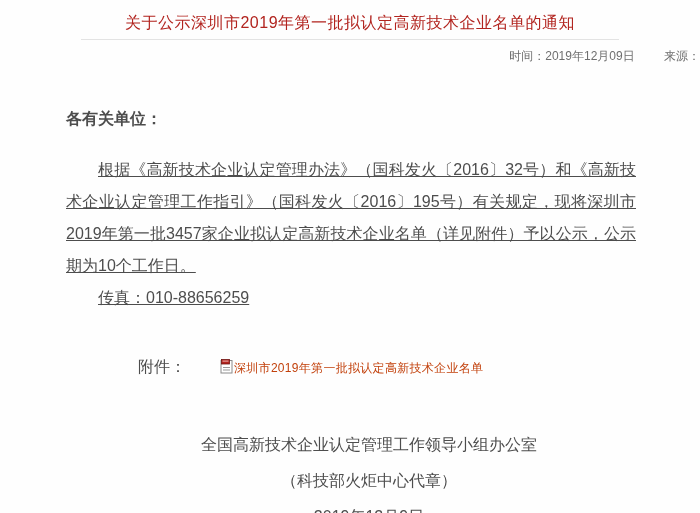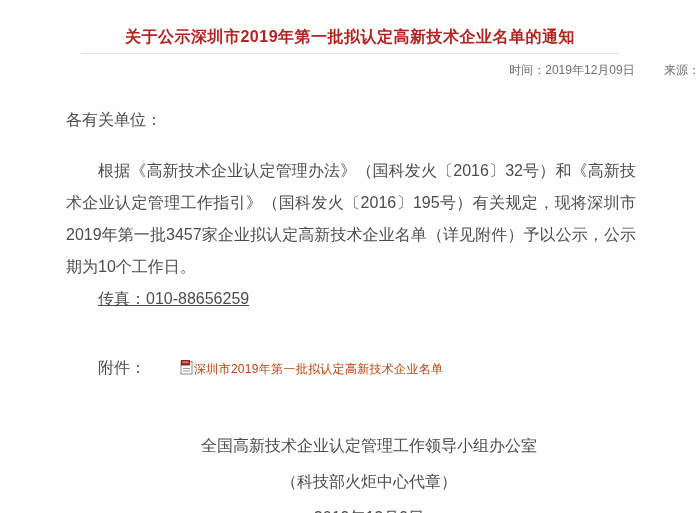--- a/index.html
+++ b/index.html
@@ -6,24 +6,24 @@
   html, body { width: 700px; height: 513px; }
   body {
     background: #ffffff;
     font-family: "Liberation Sans", "DejaVu Sans", sans-serif;
     overflow: hidden;
     position: relative;
   }
   .page { width: 700px; height: 513px; background: #fefefe; }
 
   .doc-title {
-    padding-top: 26px;
+    padding-top: 12px;
     text-align: center;
     font-size: 16px;
-    font-weight: bold;
+    font-weight: normal;
     color: #b2241f;
     line-height: 22px;
     letter-spacing: 0.5px;
   }
 
   .title-divider {
     width: 538px;
     margin: 5px auto 0 auto;
     border: none;
     border-top: 1px solid #e3e3e3;
@@ -39,44 +39,46 @@
   }
   .meta-source { margin-left: 26px; }
 
   .content {
     margin: 0 64px 0 66px;
     color: #4d4d4d;
     font-size: 16px;
   }
 
   .salutation {
-    margin-top: 31px;
+    margin-top: 44px;
     line-height: 22px;
+    font-weight: bold;
   }
 
   .paragraph {
     margin-top: 24px;
     text-indent: 2em;
     line-height: 32px;
     text-align: justify;
+    text-decoration: underline;
   }
 
   .fax-line {
     line-height: 32px;
     text-indent: 2em;
     text-decoration: underline;
   }
 
   .attachment-line {
     margin-top: 42px;
     text-indent: 2em;
     line-height: 22px;
     white-space: nowrap;
   }
-  .attachment-label { color: #4d4d4d; font-size: 16px; }
+  .attachment-label { color: #4d4d4d; font-size: 16px; margin-left: 40px; }
   .file-icon {
     display: inline-block;
     vertical-align: -2px;
     margin: 0 1px 0 2px;
   }
   .attachment-link {
     font-size: 12px;
     color: #c2410c;
     text-decoration: none;
     letter-spacing: 0.3px;

